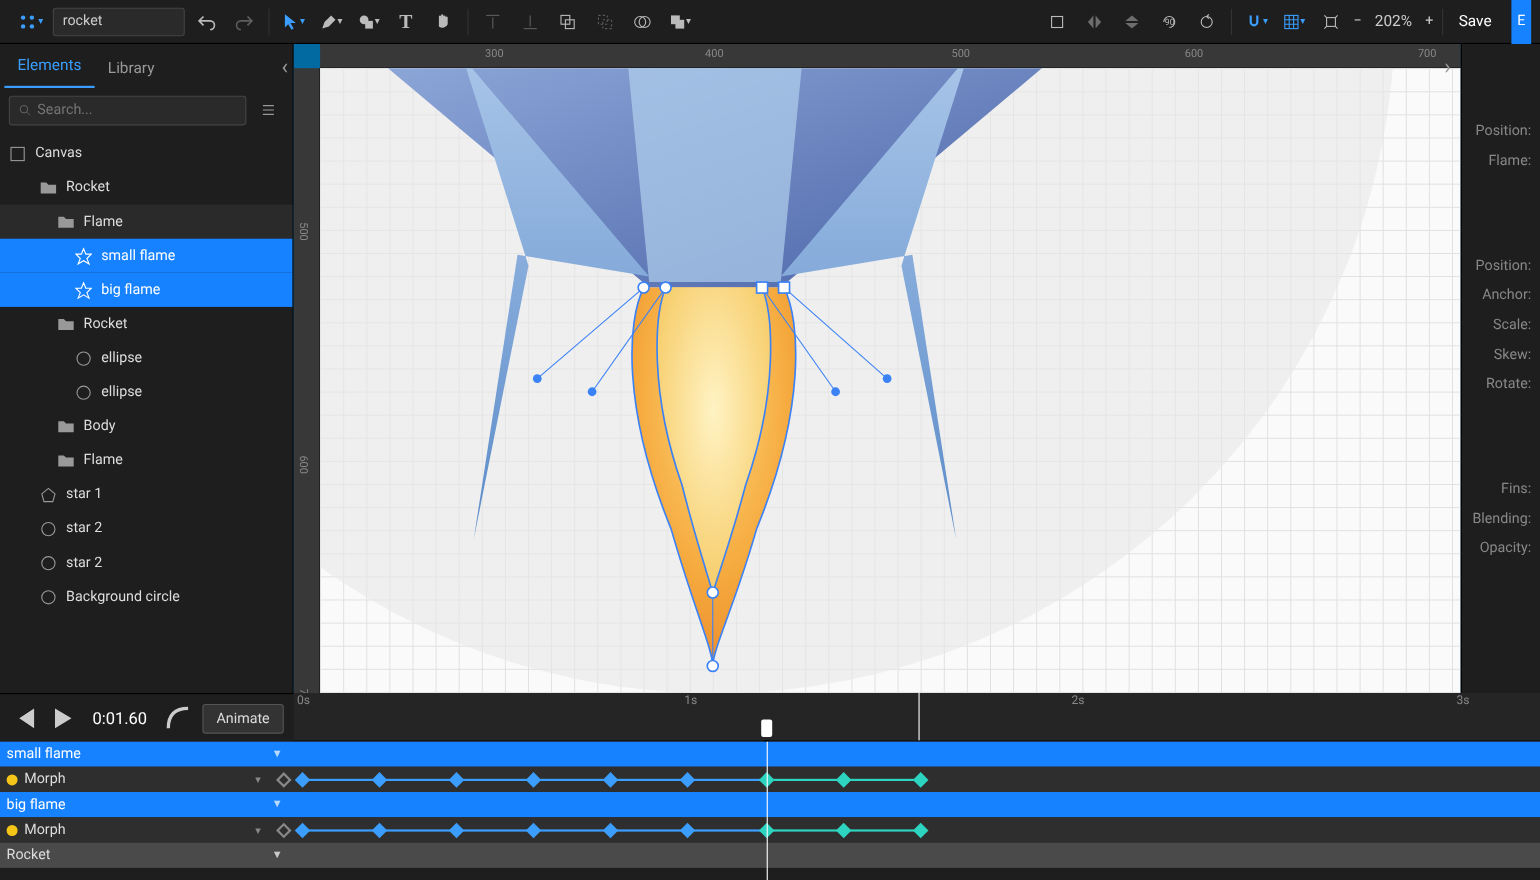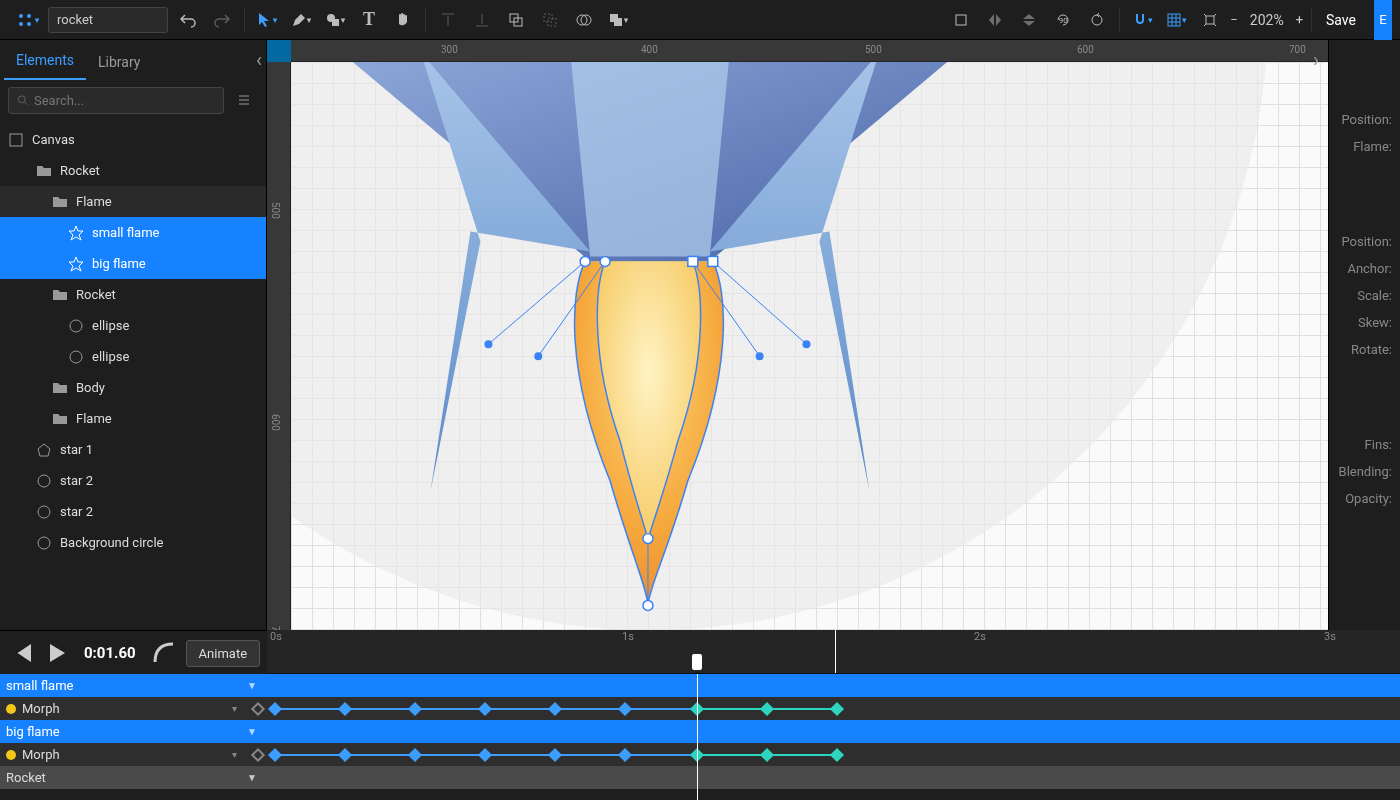--- a/index.html
+++ b/index.html
@@ -41,21 +41,21 @@
 .grid{position:absolute;inset:0;background-image:linear-gradient(#e0e0e0 1px,transparent 1px),linear-gradient(90deg,#e0e0e0 1px,transparent 1px);background-size:21px 21px}
 .canvas-svg{position:absolute;inset:0}
 
 .right-panel{width:72px;background:#1e1e1e;border-left:1px solid #000;padding:12px 8px;position:relative}
 .expand-r{position:absolute;left:-16px;top:8px;color:#999;font-size:20px;cursor:pointer}
 .prop-label{color:#888;font-size:13px;margin:12px 0 4px;text-align:right}
 
 .timeline{height:170px;background:#1e1e1e;border-top:1px solid #000;display:flex;flex-direction:column}
 .tl-controls{height:44px;display:flex;align-items:center;padding:0 10px;gap:10px}
 .tl-btn{width:24px;height:24px;display:flex;align-items:center;justify-content:center;cursor:pointer;color:#ccc}
-.tl-time{color:#fff;font-size:15px;font-weight:700;padding:0 6px}
+.tl-time{color:#fff;font-size:15px;font-weight:400;padding:0 6px}
 .animate-btn{background:#333;border:1px solid #555;color:#ddd;padding:5px 12px;border-radius:3px;cursor:pointer;font-size:13px}
 .tl-ruler{height:44px;background:#252525;position:absolute;left:267px;right:0;top:630px;border-bottom:1px solid #111}
 .tl-ruler-inner{position:relative;height:100%}
 .tl-tick{position:absolute;top:0;color:#888;font-size:11px}
 .tl-marker{position:absolute;top:0;bottom:0;width:1px;background:#fff;pointer-events:none}
 .tl-playhead{position:absolute;top:24px;width:10px;height:16px;background:#fff;transform:translateX(-50%);border-radius:2px}
 .cursor-arrow{position:absolute;color:#000;font-size:14px}
 
 .tl-tracks{position:absolute;left:0;right:0;top:674px;bottom:0;overflow:hidden}
 .track{height:23px;display:flex;align-items:center;font-size:13px;position:relative}

